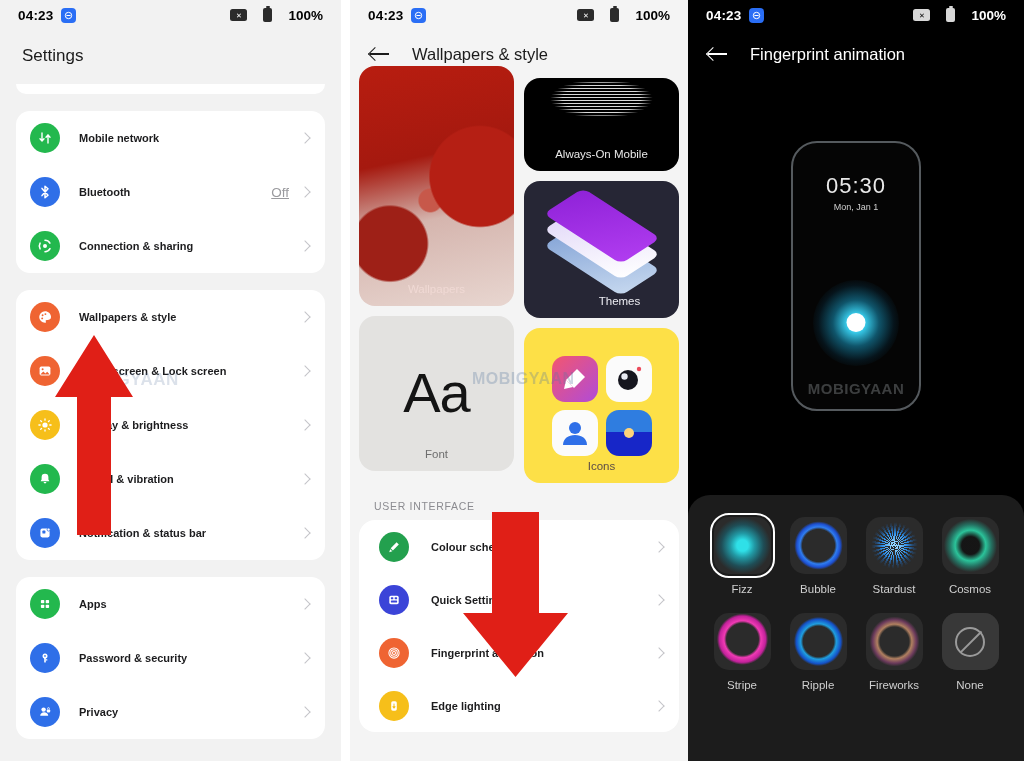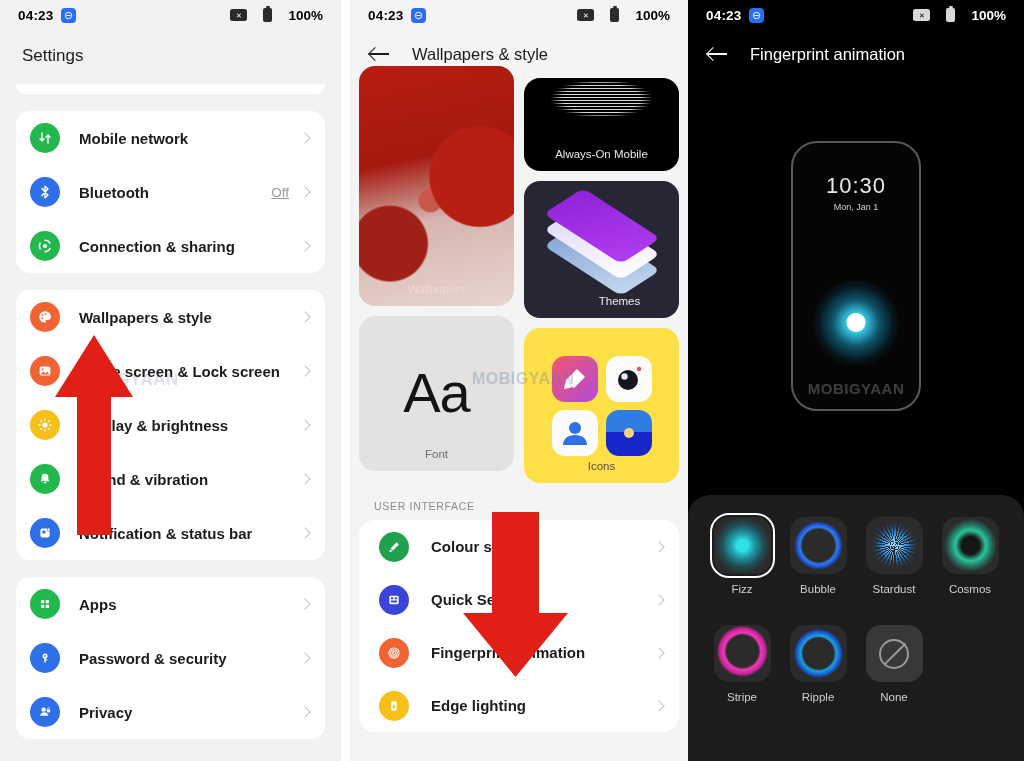--- a/index.html
+++ b/index.html
@@ -39,21 +39,21 @@
   
   .p1-title { font-size:17px; color:#1b1b1b; padding:16px 22px 18px 22px;
               background:#f2f2f2; }
   .p1-body { padding:0 16px; }
   .card { background:#ffffff; border-radius:14px; overflow:hidden; }
   .card.top-clip { height:10px; margin-bottom:12px; border-radius:0 0 14px 14px; }
   .row { height:54px; display:flex; align-items:center; padding:0 16px 0 14px; }
   .ricon { width:30px; height:30px; border-radius:50%; flex:0 0 30px;
            display:flex; align-items:center; justify-content:center; }
   .ricon svg { display:block; }
-  .rlabel { flex:1; margin-left:19px; font-size:15px; color:#1c1c1e;
+  .rlabel { flex:1; margin-left:19px; font-size:11px; color:#1c1c1e;
             font-weight:bold; white-space:nowrap; }
   .rvalue { font-size:13.5px; color:#9a9a9e; margin-right:12px;text-decoration:underline; }
   .chev { width:8px; height:8px; border-right:1.6px solid #c4c4c8;
           border-top:1.6px solid #c4c4c8; transform:rotate(45deg); flex:0 0 8px; }
   .card + .card { margin-top:17px; }
 
   
   .navbar { height:48px; display:flex; align-items:center; padding:0 20px; gap:22px; }
   .back { width:20px; height:16px; position:relative; flex:0 0 20px; cursor:pointer; }
   .back:before { content:""; position:absolute; left:0; top:7px; width:19px;
@@ -127,21 +127,21 @@
              background:radial-gradient(circle,#bff4ff 0 6%, #36c7e6 16%,
                         rgba(24,150,190,.55) 38%, rgba(12,90,130,.18) 62%, transparent 75%); }
   .fp-dot { position:absolute; bottom:77px; left:50%; transform:translateX(-50%);
             width:19px; height:19px; border-radius:50%; background:#ffffff; }
   .wm-phone { position:absolute; bottom:12px; left:0; right:0; text-align:center;
               font-size:15px; font-weight:bold; color:rgba(190,195,200,.30);
               letter-spacing:.5px; }
 
   .opt-card { position:absolute; left:0; right:0; bottom:0; top:495px;
               background:#1c1c1c; border-radius:22px 22px 0 0; padding:22px 16px 0 16px; }
-  .opt-grid { display:grid; grid-template-columns:repeat(4,1fr); row-gap:30px;
+  .opt-grid { display:grid; grid-template-columns:repeat(4,1fr); row-gap:18px;
               justify-items:center; }
   .opt { width:70px; text-align:center; cursor:pointer; }
   .opt-thumb { width:57px; height:57px; border-radius:15px; background:#2b2b2b;
                margin:0 auto; position:relative; overflow:hidden; }
   .opt.selected .opt-thumb { outline:2px solid #ffffff; outline-offset:2px; }
   .opt-name { margin-top:9px; font-size:11.5px; color:#cfcfcf; }
   .art { position:absolute; inset:0; }
   .a-fizz { background:radial-gradient(circle at 50% 50%, #2fe0e8 0 14%,
             rgba(30,190,205,.75) 30%, rgba(16,120,140,.45) 52%, transparent 70%); }
   .a-bubble { background:radial-gradient(circle at 50% 50%, transparent 0 40%,
@@ -509,21 +509,21 @@
       </div>
     </div>
 
     <div class="navbar">
       <span class="back"></span>
       <span class="navtitle">Fingerprint animation</span>
     </div>
 
     <div class="preview-wrap">
       <div class="phone">
-        <div class="pv-time">10:30</div>
+        <div class="pv-time">05:30</div>
         <div class="pv-date">Mon, Jan 1</div>
         <div class="fp-glow"></div>
         <div class="fp-dot"></div>
         <div class="wm-phone">MOBIGYAAN</div>
       </div>
     </div>
 
     <div class="opt-card">
       <div class="opt-grid">
 
@@ -562,20 +562,26 @@
           <div class="opt-name">Stripe</div>
         </div>
 
         <div class="opt">
           <div class="opt-thumb">
               <span class="art a-ripple"></span>
             </div>
           <div class="opt-name">Ripple</div>
         </div>
 
+        <div class="opt">
+          <div class="opt-thumb">
+              <span class="art a-fireworks"></span>
+            </div>
+          <div class="opt-name">Fireworks</div>
+        </div>
 
         <div class="opt">
           <div class="opt-thumb">
             <span class="art a-none"></span>
             <span class="none-glyph">
                 <span class="none-circ"></span>
               </span>
           </div>
           <div class="opt-name">None</div>
         </div>

